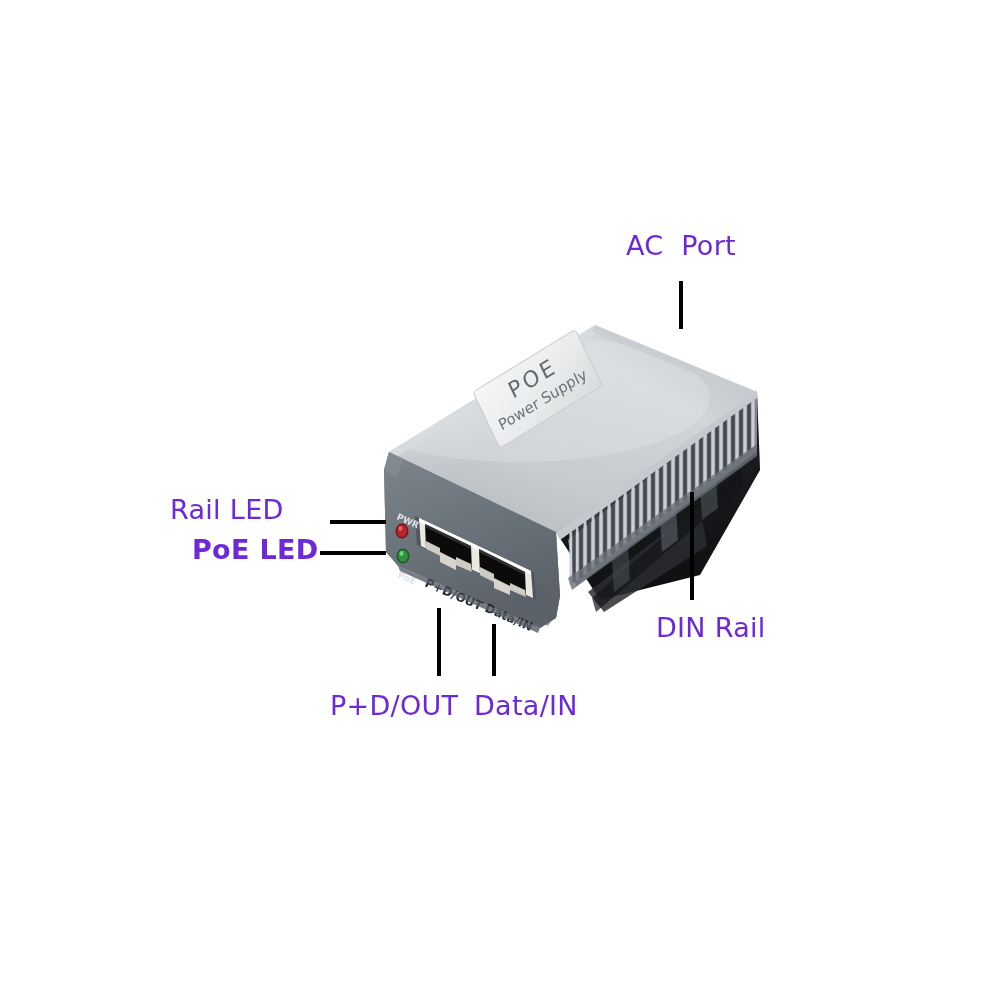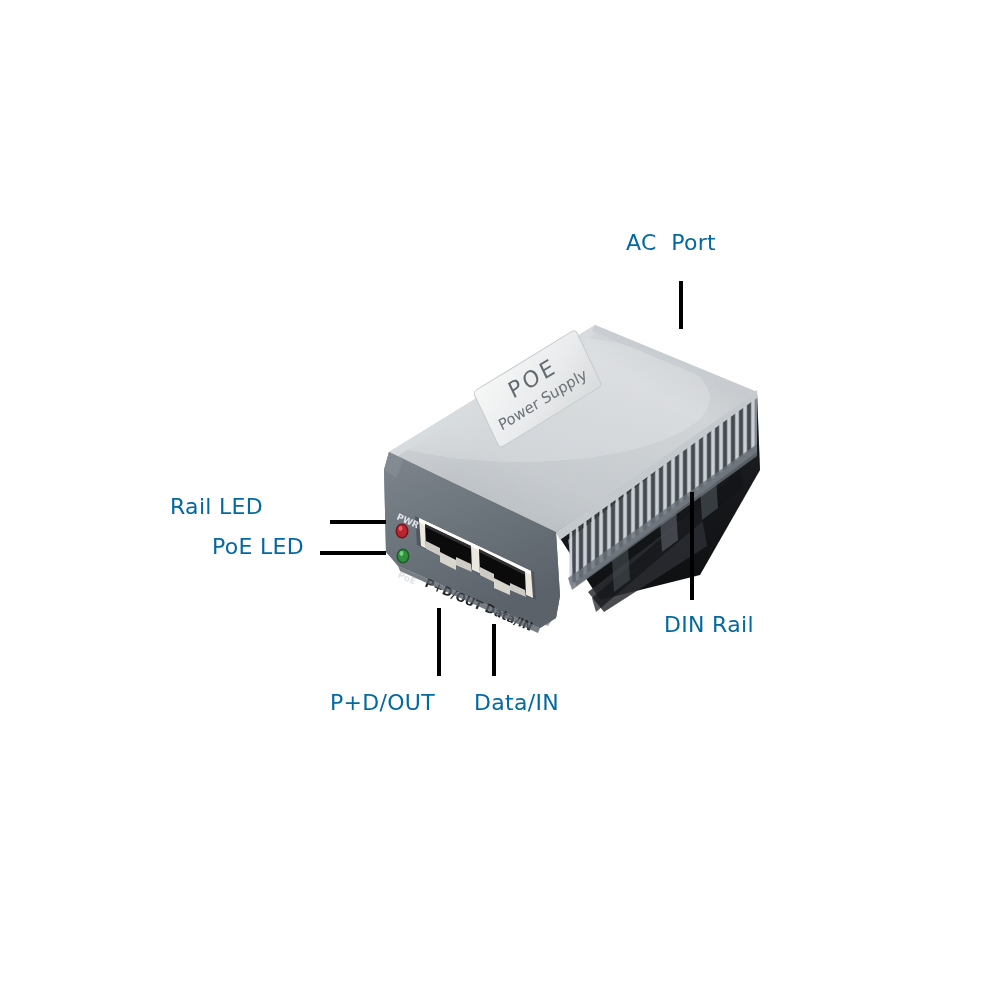--- a/index.html
+++ b/index.html
@@ -17,45 +17,45 @@
 
   #stage {
     position: absolute;
     inset: 0;
     width: 1000px;
     height: 1000px;
   }
 
   .callout-label {
     position: absolute;
-    color: #0369a1;
+    color: #6d28d9;
     font-family: "DejaVu Sans", sans-serif;
-    font-size: 22px;
+    font-size: 27px;
     font-weight: 400;
     letter-spacing: 0.3px;
     white-space: pre;
     line-height: 1;
   }
 
   .leader {
     position: absolute;
     background: #000000;
   }
 
   
   #lbl-ac-port   { left: 626px; top: 232px; }
   #lead-ac-port  { left: 679px; top: 281px; width: 4px; height: 48px; }
 
   #lbl-power-led  { left: 170px; top: 496px; }
   #lead-power-led { left: 330px; top: 520px; width: 56px; height: 4px; }
 
-  #lbl-poe-led   { left: 212px; top: 536px; }
+  #lbl-poe-led   { left: 192px; top: 536px; font-weight: bold; }
   #lead-poe-led  { left: 320px; top: 551px; width: 66px; height: 4px; }
 
-  #lbl-din-rail  { left: 656px; top: 614px; margin-left: 8px; }
+  #lbl-din-rail  { left: 656px; top: 614px; }
   #lead-din-rail { left: 690px; top: 492px; width: 4px; height: 108px; }
 
   #lbl-pdout     { left: 330px; top: 692px; }
   #lead-pdout    { left: 437px; top: 608px; width: 4px; height: 68px; }
 
   #lbl-datain    { left: 474px; top: 692px; }
   #lead-datain   { left: 492px; top: 624px; width: 4px; height: 52px; }
 
   .device-svg {
     position: absolute;

